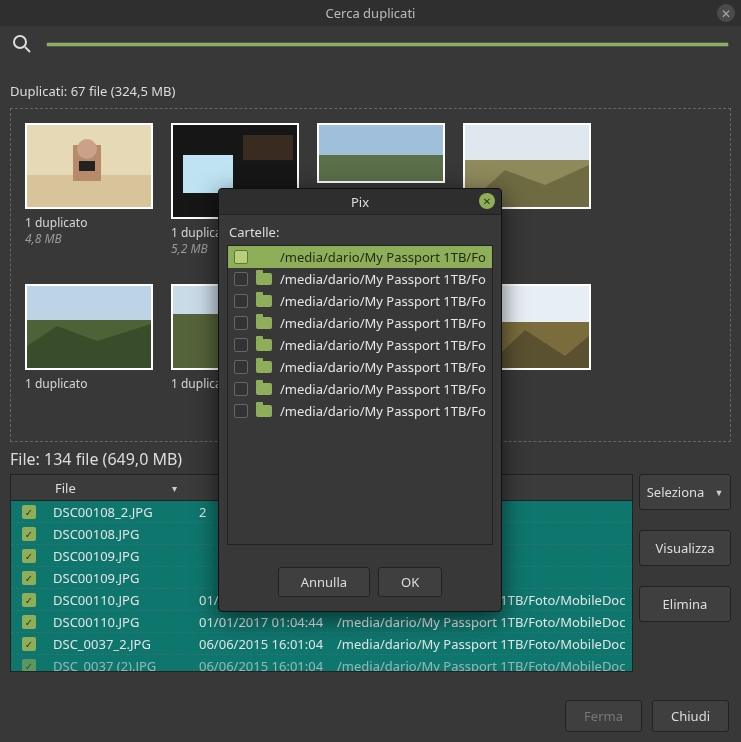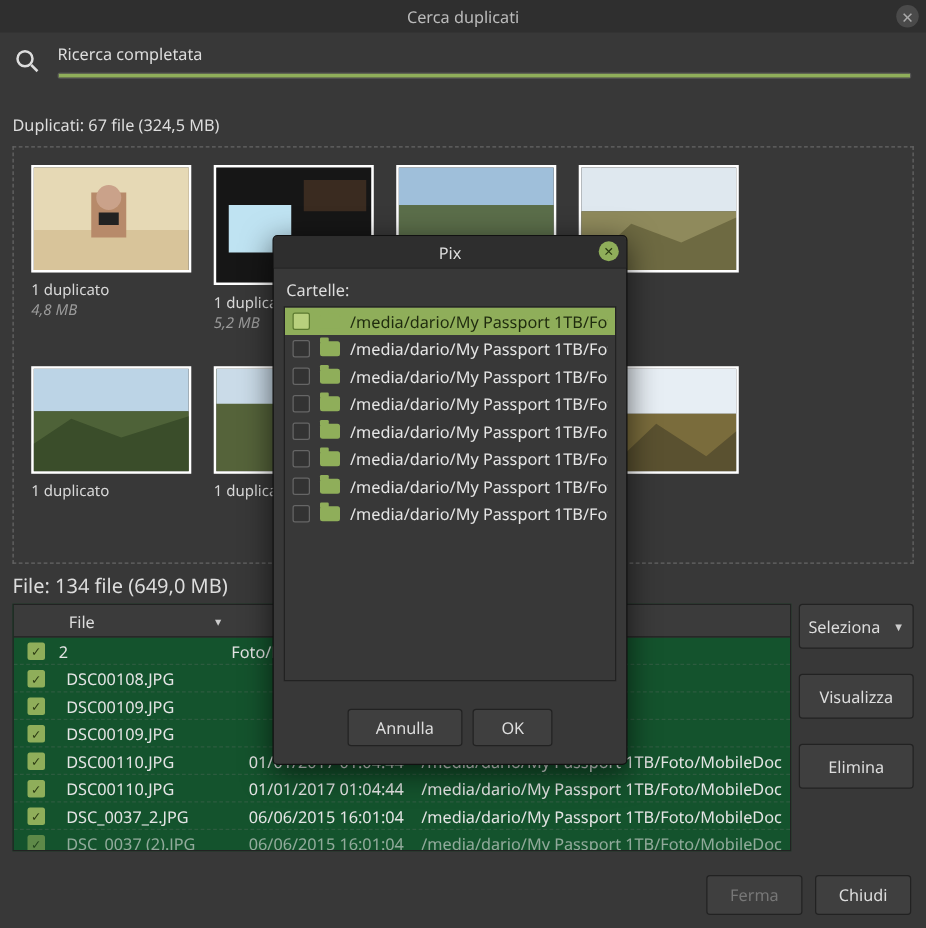--- a/index.html
+++ b/index.html
@@ -68,21 +68,21 @@
   .thumb-caption .faded { color:#9a9a9a; font-style:italic; }
   .thumb-row2 { margin-top:28px; }
 
   
   .file-label { padding: 6px 10px 4px 10px; color:#ddd; font-size:16px; }
   .file-area {
     margin:0 10px 0 10px;
     display:flex; gap:6px; align-items:flex-start;
   }
   .file-table {
-    flex:1; border:1px solid #222; background:#14532d;
+    flex:1; border:1px solid #222; background:#0f766e;
     height: 198px; overflow:hidden;
   }
   .table-header {
     background:#3b3b3b; border-bottom:1px solid #222; height:26px;
     display:flex; align-items:center; position:relative;
   }
   .col-check { width:36px; }
   .col-file {
     flex:0 0 140px; padding-left:8px; color:#ddd; display:flex; align-items:center; gap:6px;
   }
@@ -178,21 +178,20 @@
 </div>
 
 <div class="search-row">
   <div class="search-icon">
     <svg width="20" height="20" viewBox="0 0 20 20">
         <circle cx="8" cy="8" r="6" fill="none" stroke="#ddd" stroke-width="2"></circle>
         <line x1="13" y1="13" x2="18" y2="18" stroke="#ddd" stroke-width="2"></line>
       </svg>
   </div>
   <div class="search-body">
-    <div class="search-label">Ricerca completata</div>
     <div class="progress-track">
       <div class="progress-fill" style="width:100%"></div>
     </div>
   </div>
 </div>
 
 <div class="section-label">Duplicati: 67 file (324,5 MB)</div>
 
 <div class="thumb-area">
   <div class="thumb-row">
@@ -300,20 +299,21 @@
       <div class="col-file">
         <span>File</span>
         <span class="arrow">▾</span>
       </div>
     </div>
     <div class="table-body" id="table-body">
         <div class="table-row">
           <div class="cell-check">
             <div class="chk">✓</div>
           </div>
+          <div class="cell-file">DSC00108_2.JPG</div>
           <div class="cell-date">2</div>
           <div class="cell-path">Foto/MobileDoc</div>
         </div>
         <div class="table-row">
           <div class="cell-check">
             <div class="chk">✓</div>
           </div>
           <div class="cell-file">DSC00108.JPG</div>
           <div class="cell-date"></div>
           <div class="cell-path">Foto/MobileDoc</div>

